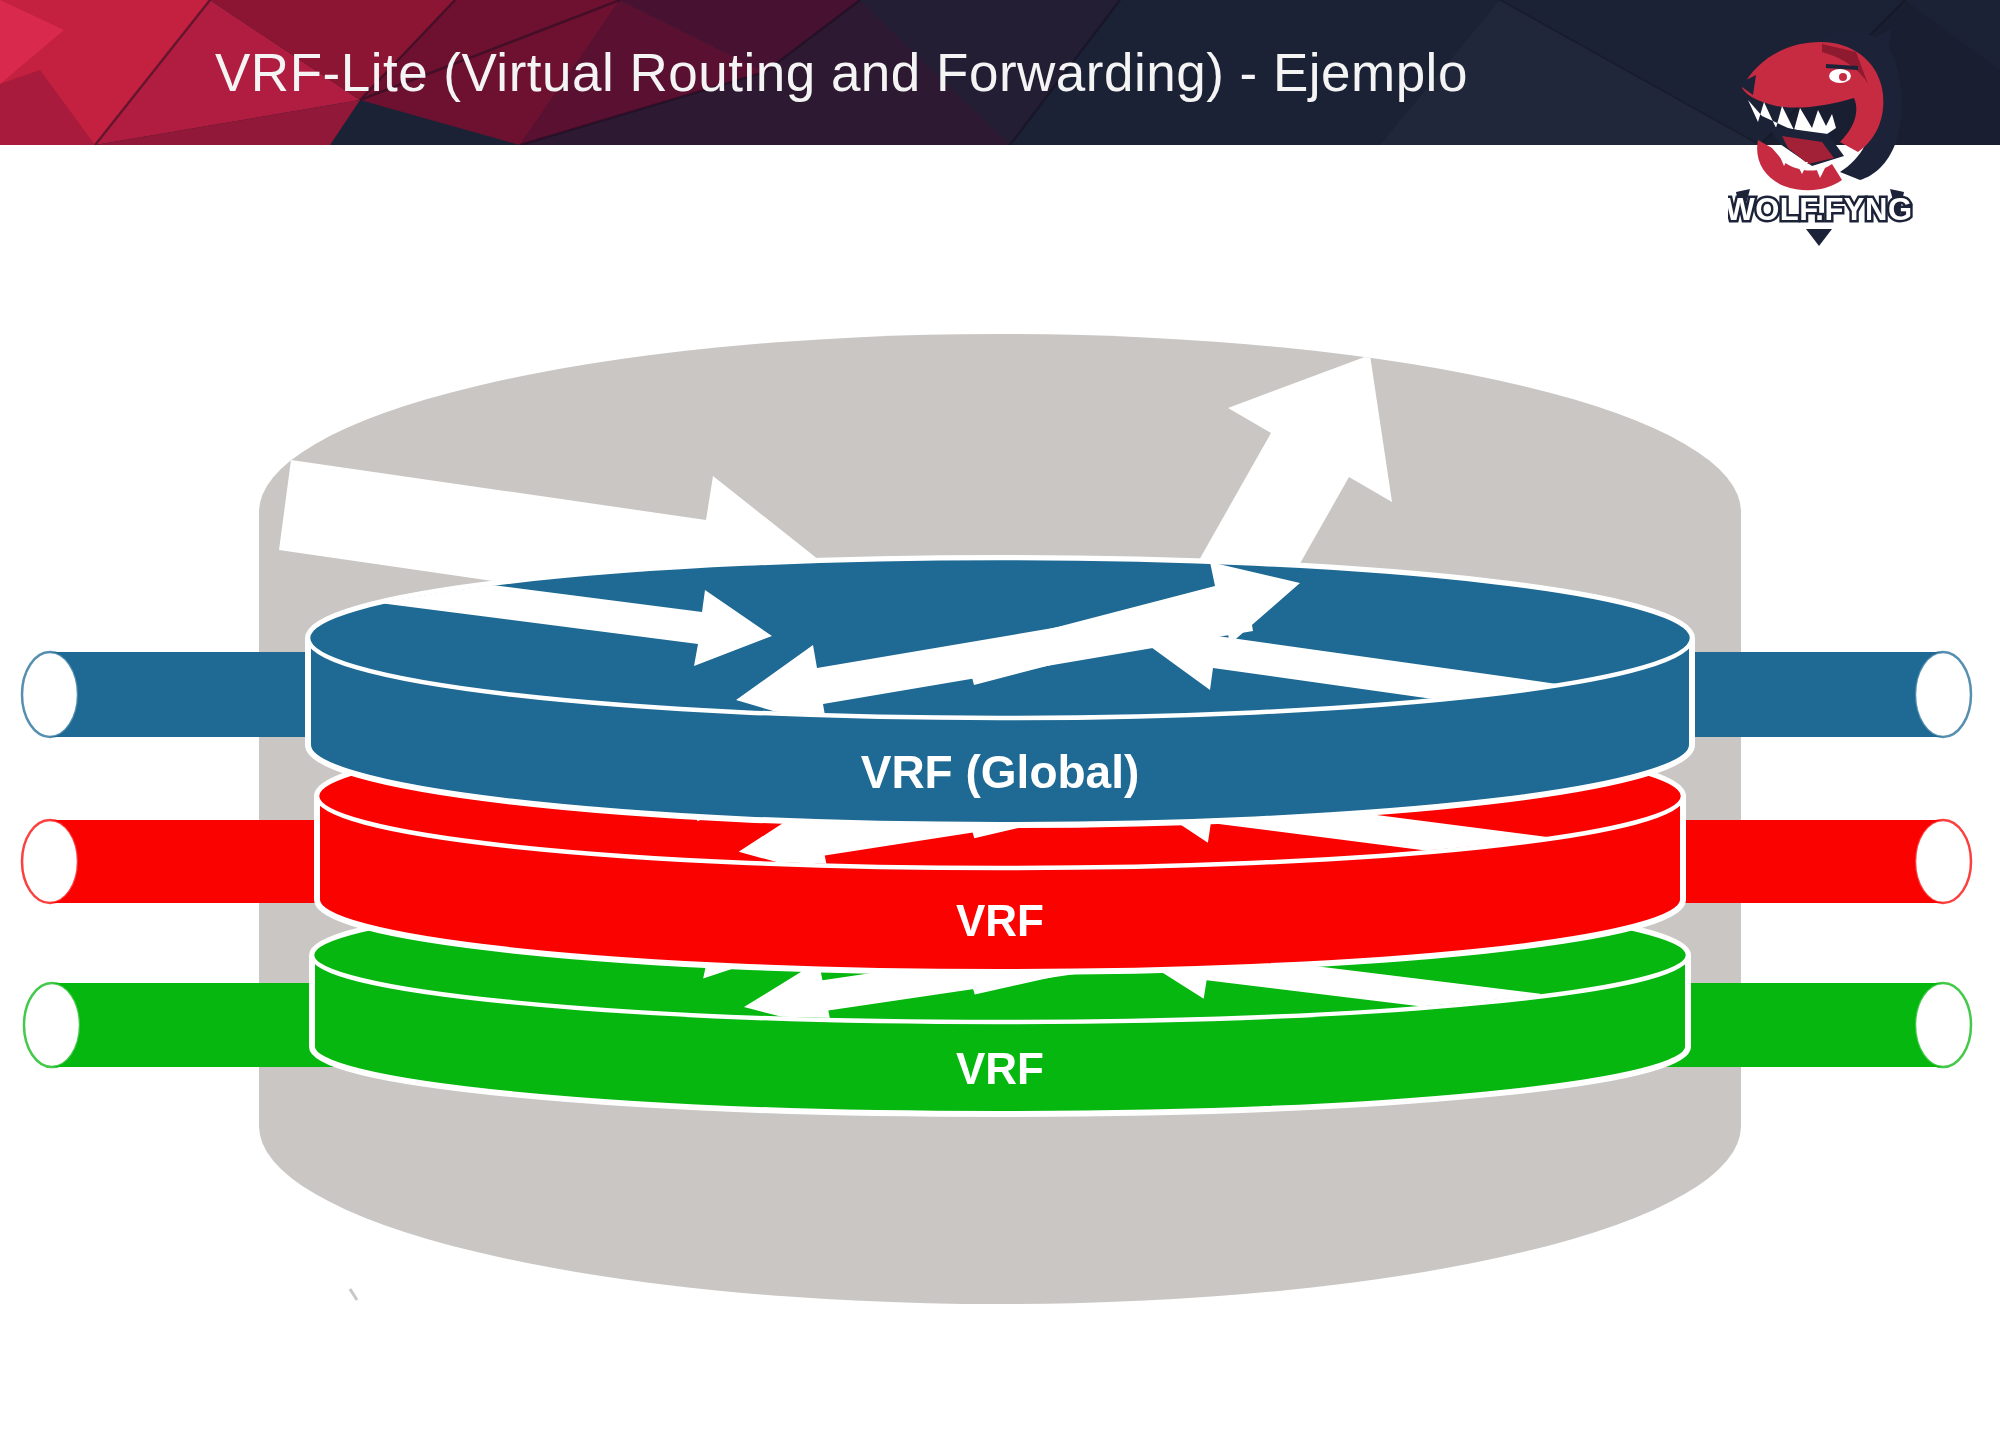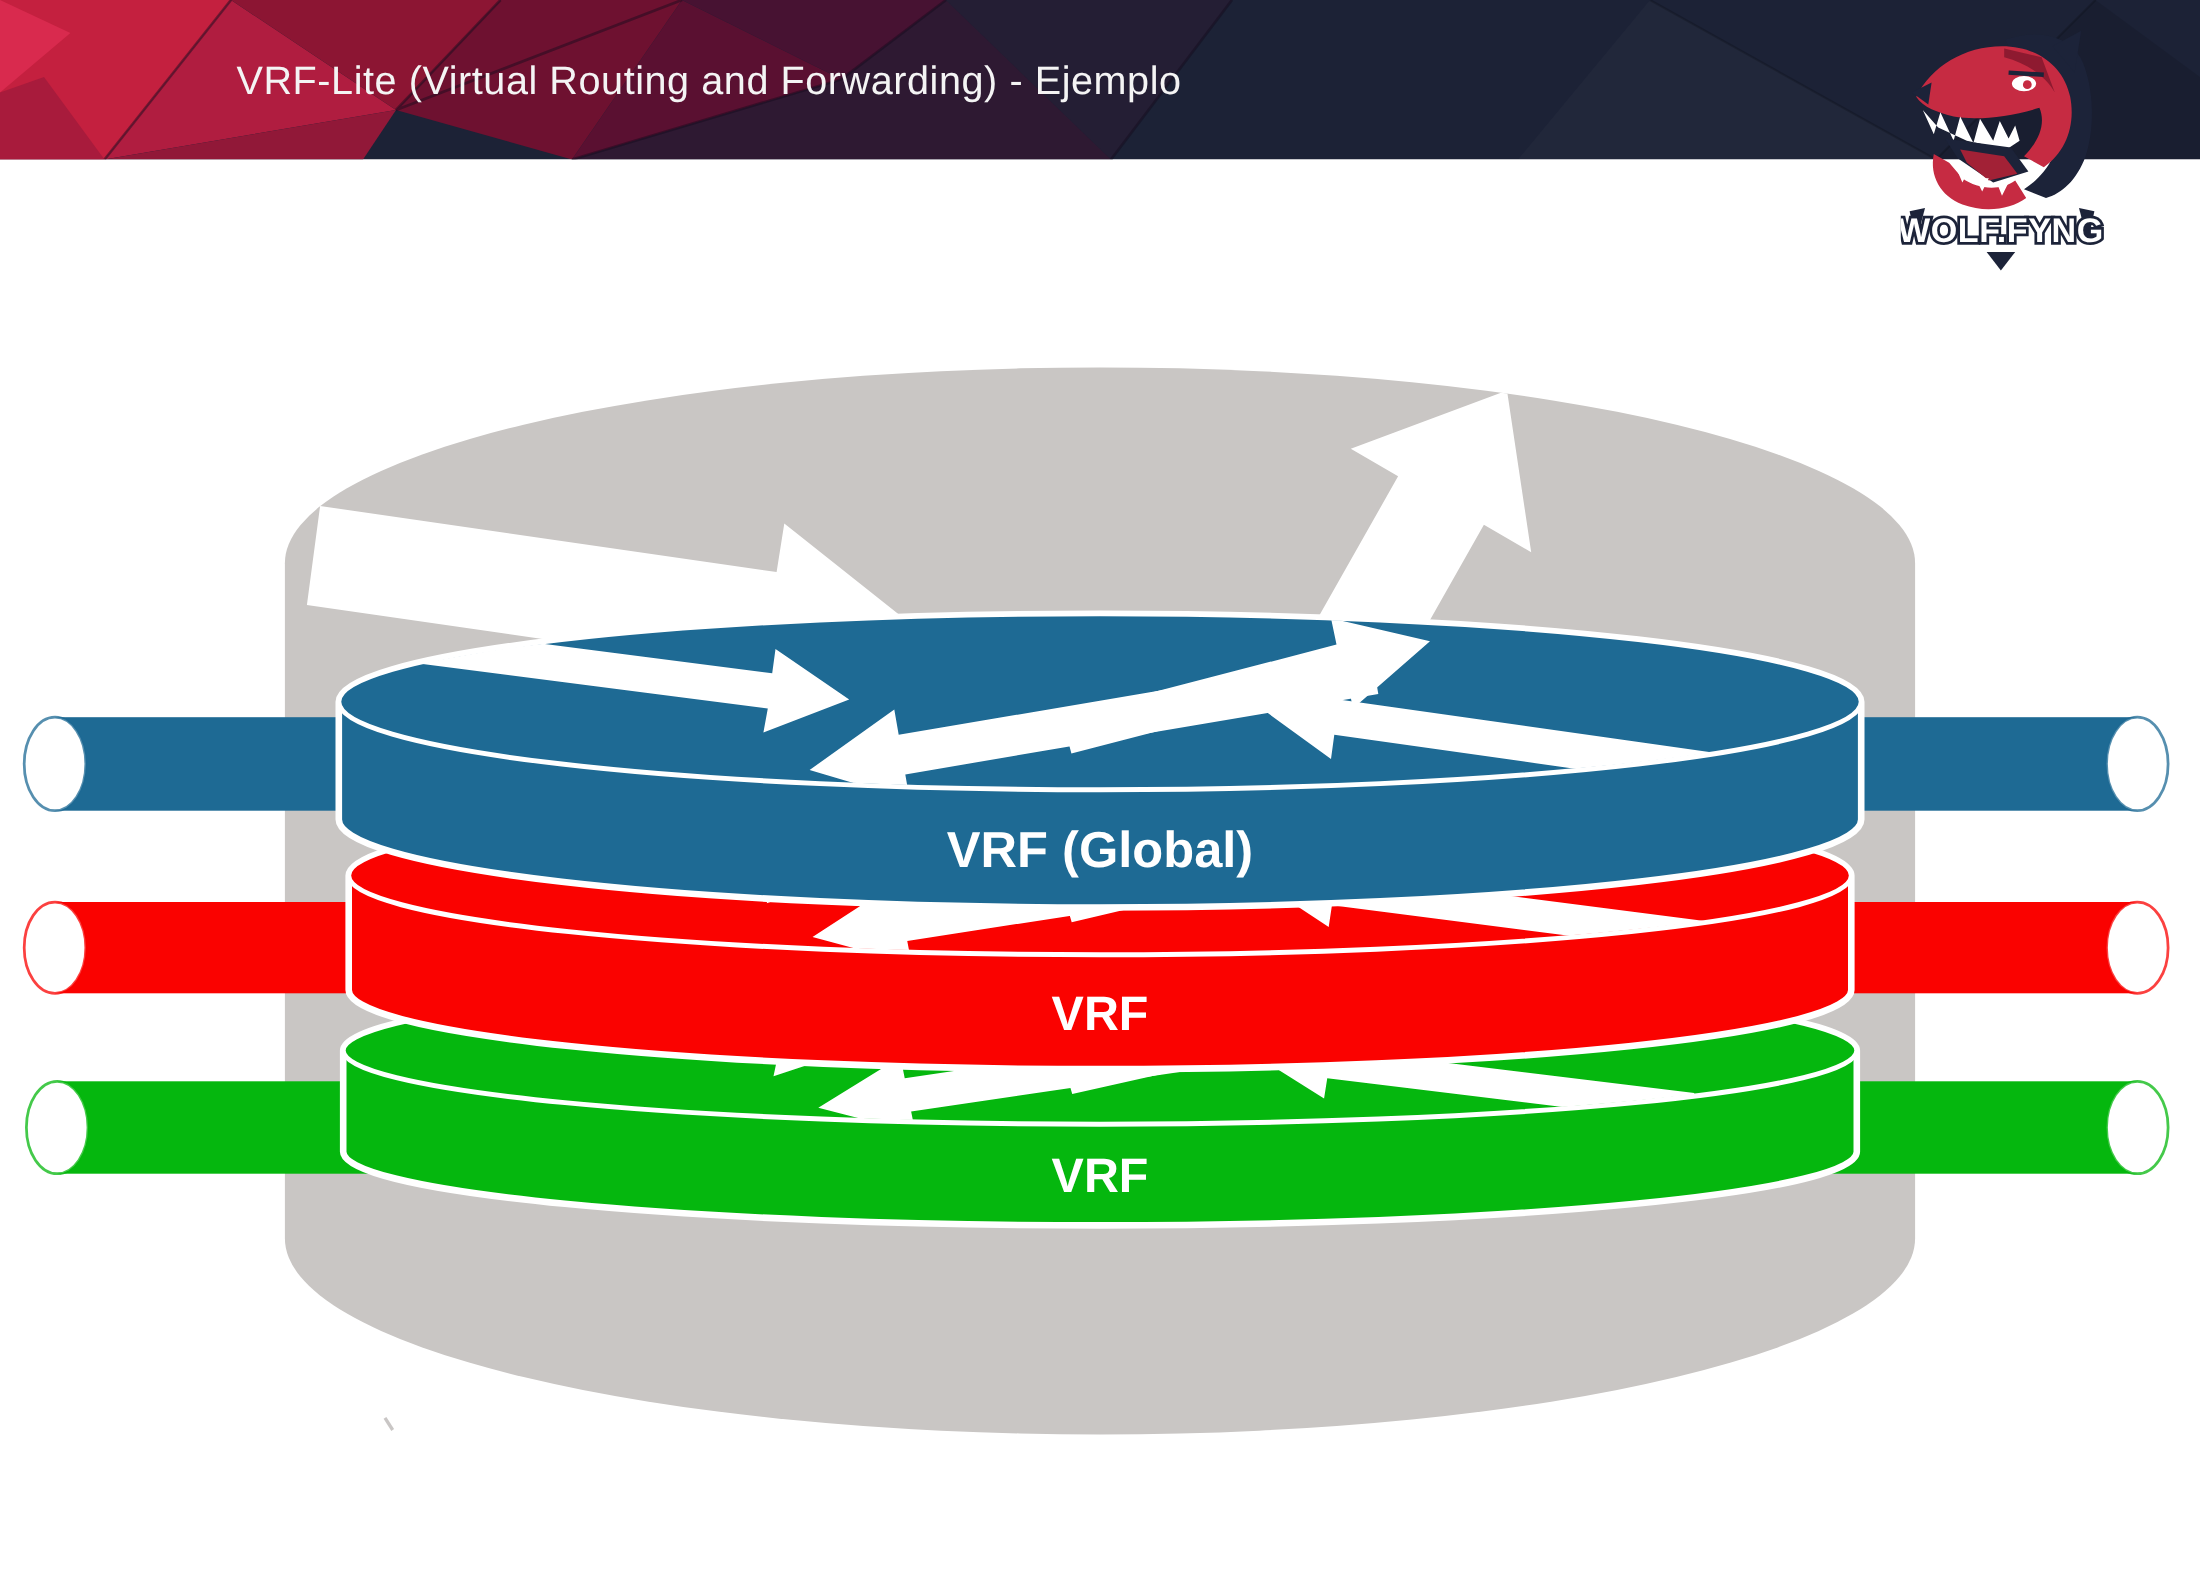--- a/index.html
+++ b/index.html
@@ -7,21 +7,21 @@
     position:relative;width:2000px;height:1441px;background:#ffffff;
     overflow:hidden;font-family:"Liberation Sans",sans-serif;
   }
   .topbar{
     position:absolute;left:0;top:0;width:2000px;height:145px;overflow:hidden;
   }
   .topbar svg{position:absolute;left:0;top:0;}
   .topbar h1{
     position:absolute;left:215px;top:0;height:145px;margin:0;
     display:flex;align-items:center;
-    font-size:36px;font-weight:400;letter-spacing:.5px;color:#f4f4f4;
+    font-size:53px;font-weight:400;letter-spacing:.5px;color:#f4f4f4;
     font-family:"Liberation Sans",sans-serif;white-space:nowrap;
   }
   .diagram-svg{position:absolute;left:0;top:0;}
   .logo-svg{position:absolute;left:1728px;top:22px;}
   .disc-label{
     font-family:"Liberation Sans",sans-serif;font-weight:700;fill:#ffffff;
   }
 </style>
 </head>
 <body>

